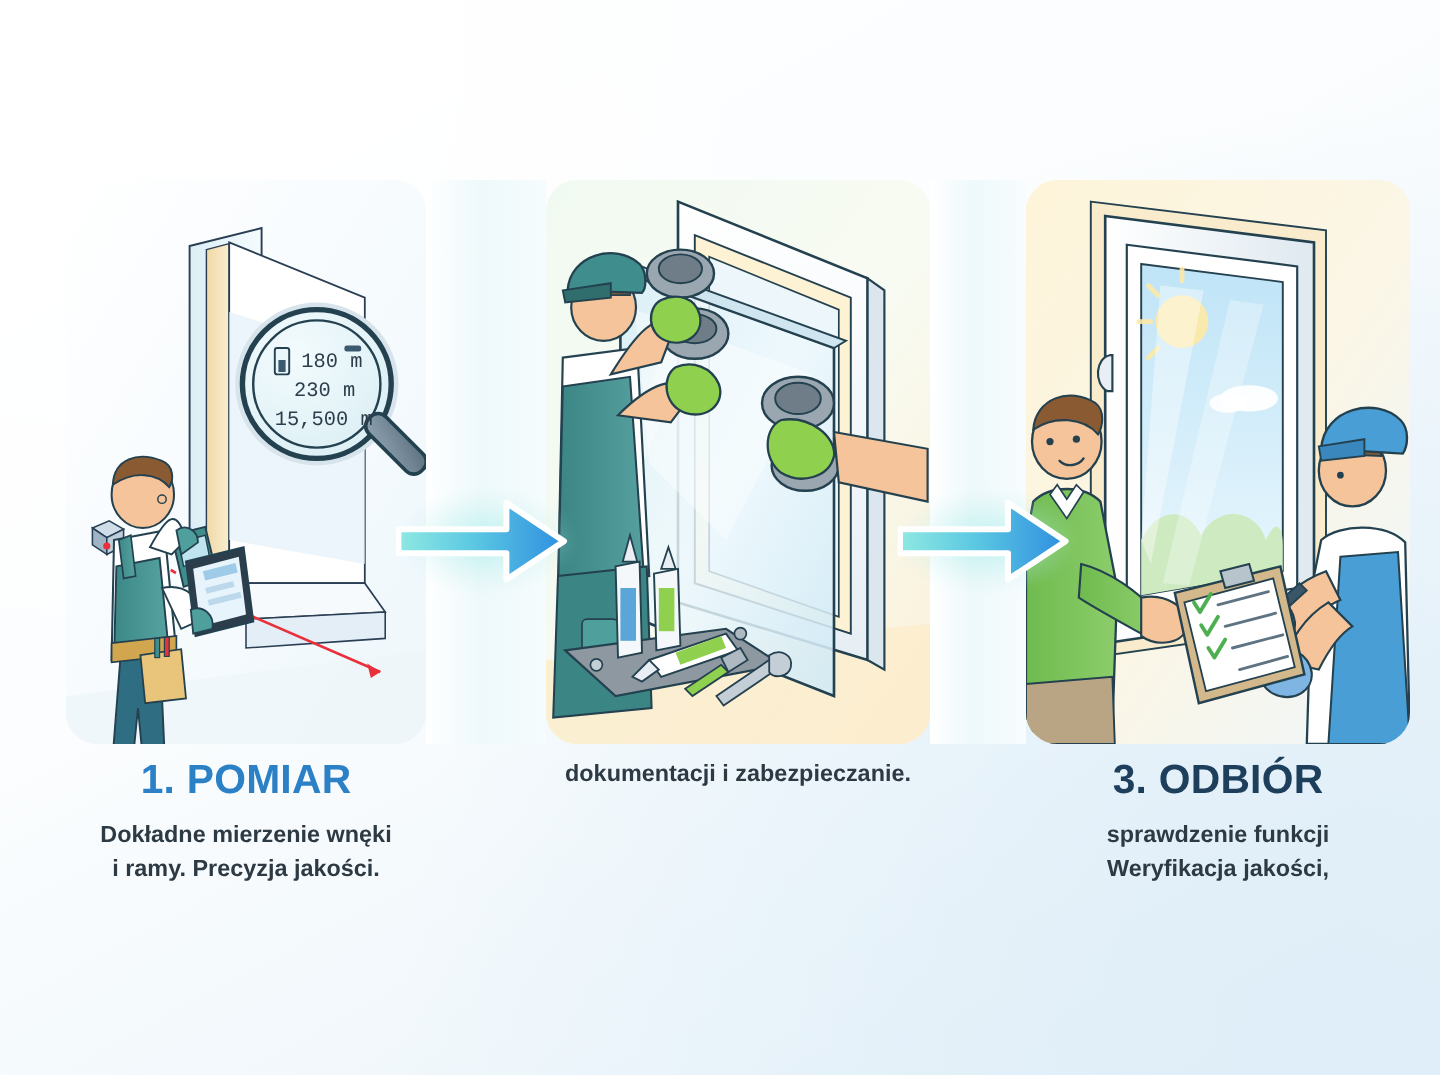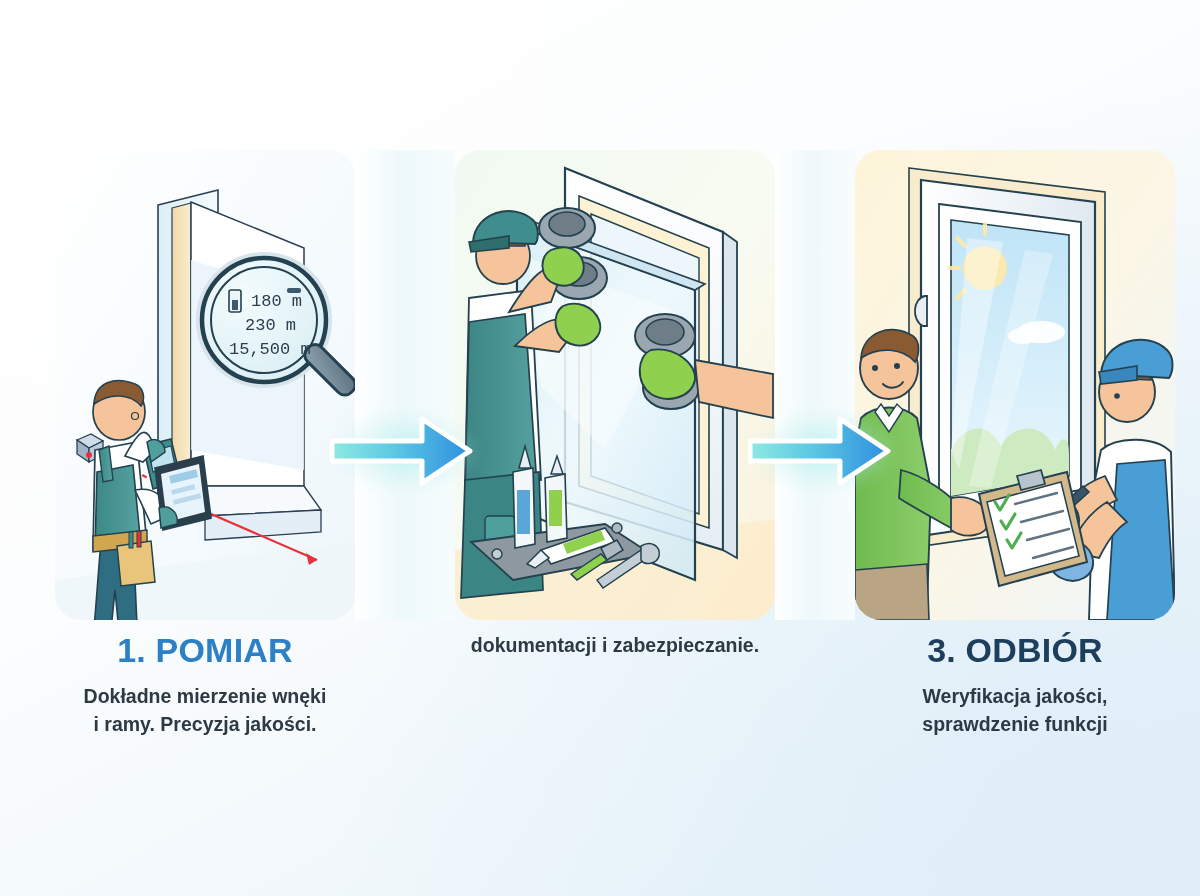--- a/index.html
+++ b/index.html
@@ -484,18 +484,18 @@
 
   <div class="caption" id="caption-2">
     <p class="step-desc">
       <span>dokumentacji i zabezpieczanie.</span>
     </p>
   </div>
 
   <div class="caption" id="caption-3">
     <h2 class="step-title" style="color: rgb(29, 63, 92);">3. ODBIÓR</h2>
     <p class="step-desc">
+      <span>sprawdzenie funkcji</span>
       <span>Weryfikacja jakości,</span>
-      <span>sprawdzenie funkcji</span>
     </p>
   </div>
 
 </div>
 
 </body></html>

